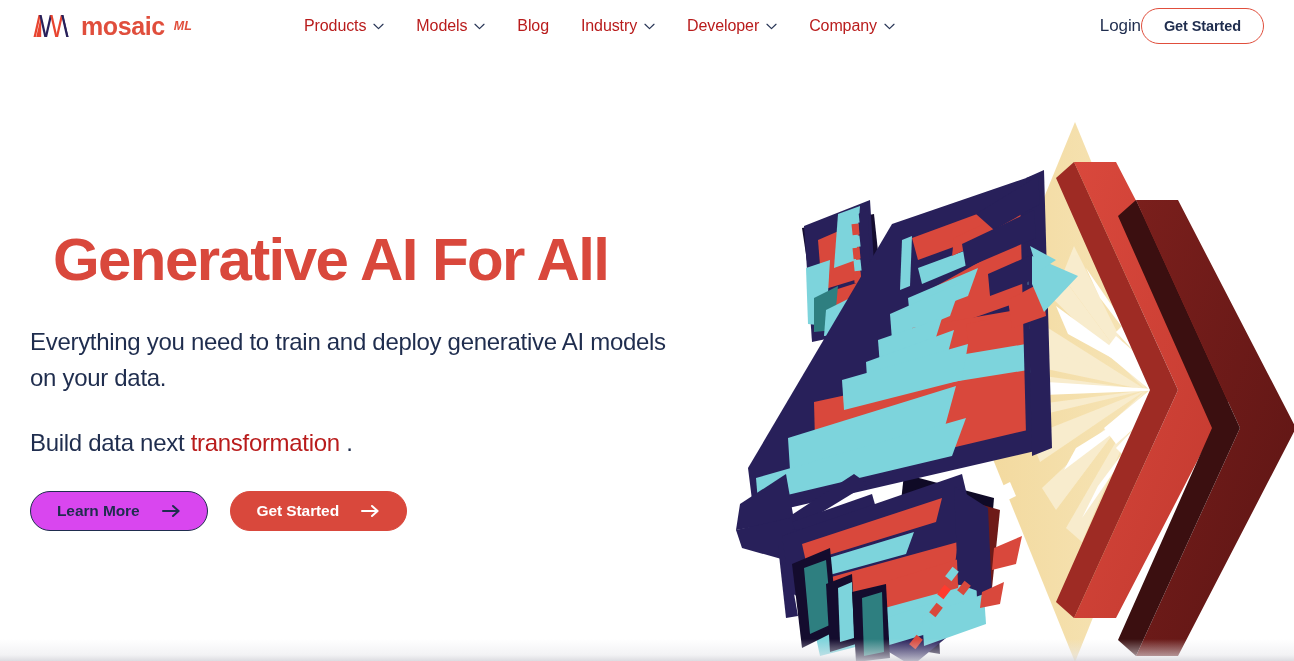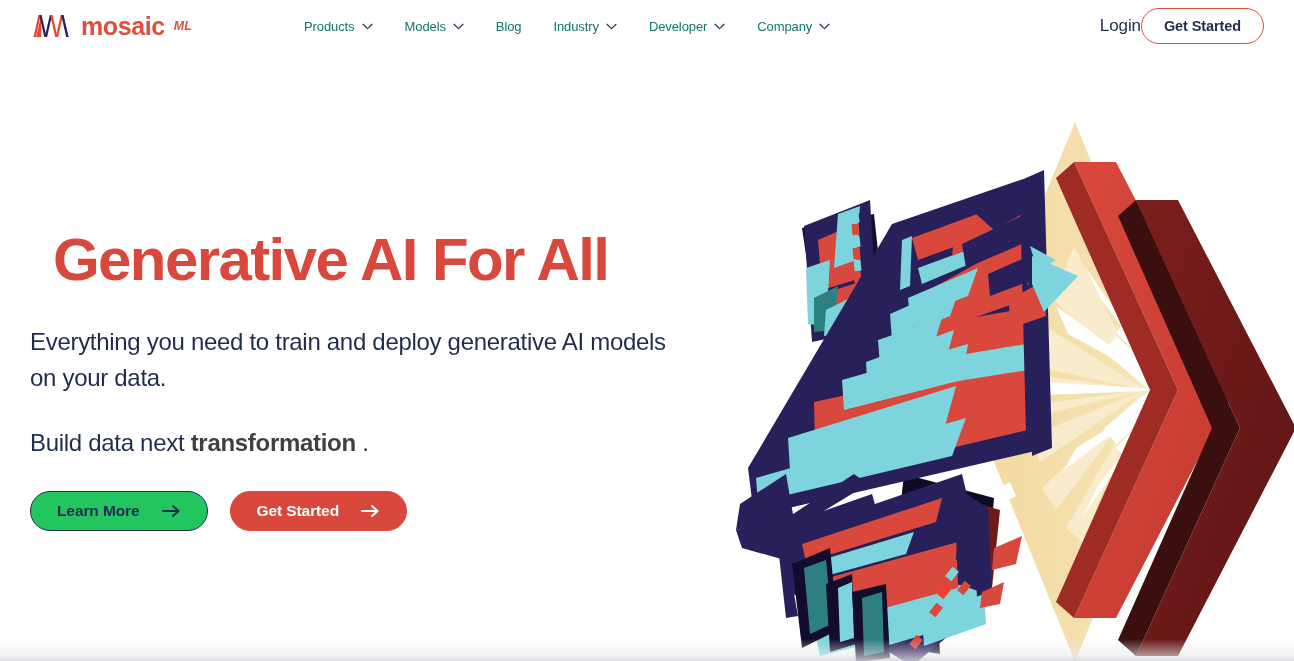--- a/index.html
+++ b/index.html
@@ -70,22 +70,22 @@
   .nav {
     display: flex;
     align-items: center;
     margin-left: 96px;
     gap: 0px;
   }
   .nav-item {
     display: flex;
     align-items: center;
     gap: 7px;
-    font-size: 13px;
-    color: #0f766e;
+    font-size: 16px;
+    color: #b91c1c;
     padding: 6px 16px;
     cursor: pointer;
     white-space: nowrap;
     letter-spacing: -0.1px;
   }
   .caret { width: 11px; height: 7px; display: block; flex: none; opacity: .95; }
 
   .header-right {
     margin-left: auto;
     display: flex;
@@ -140,22 +140,22 @@
     margin-bottom: 32px;
   }
   .hero-build {
     font-size: 24px;
     color: #1f2d4e;
     letter-spacing: -0.3px;
     margin-bottom: 34px;
     white-space: nowrap;
   }
   .hero-build .rotating {
-    color: #404040;
-    font-weight: 700;
+    color: #b91c1c;
+    font-weight: 400;
   }
   .hero-build .period { color: #1f2d4e; }
 
   .cta-row { display: flex; align-items: center; gap: 22px; }
 
   .btn-cta {
     display: inline-flex;
     align-items: center;
     justify-content: center;
     gap: 22px;
@@ -165,21 +165,21 @@
     font-size: 15.5px;
     font-weight: 600;
     letter-spacing: -0.1px;
     cursor: pointer;
     font-family: inherit;
     white-space: nowrap;
   }
   .btn-outline {
     border: 1.6px solid #1f2d4e;
     color: #1f2d4e;
-    background: #22c55e;
+    background: #d946ef;
   }
   .btn-filled {
     border: 1.6px solid #d9483c;
     background: #d9483c;
     color: #ffffff;
   }
   .arrow { width: 19px; height: 14px; display: block; flex: none; }
 
   
   .hero-art {

